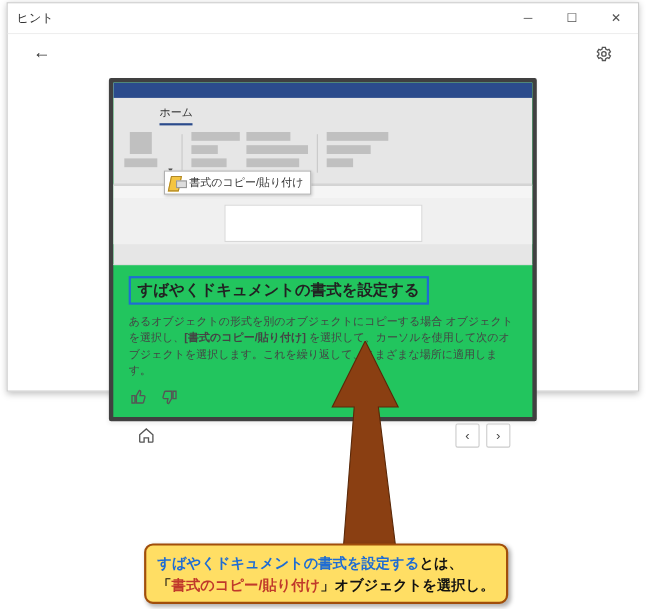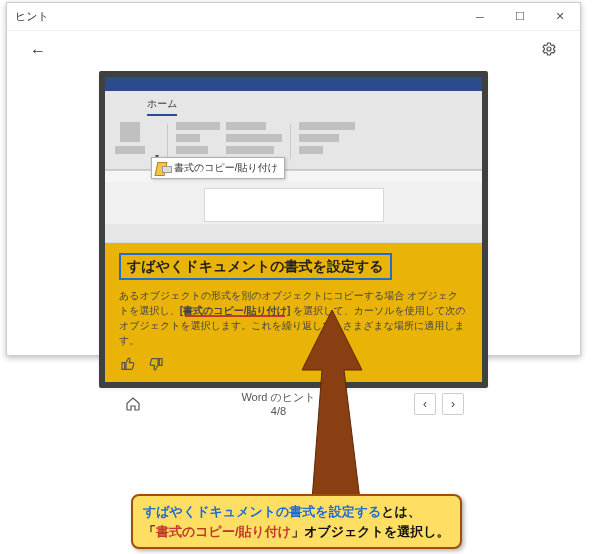--- a/index.html
+++ b/index.html
@@ -5,21 +5,21 @@
   * { box-sizing: border-box; margin: 0; padding: 0; }
   body { font-family: "Yu Gothic UI", "Meiryo", sans-serif; background: #fff; width: 600px; height: 554px; overflow: hidden; position: relative; }
   .window { position: absolute; left: 6px; top: 2px; width: 575px; height: 354px; background: #fff; border: 1px solid #ccc; box-shadow: 0 2px 6px rgba(0,0,0,0.25); }
   .titlebar { height: 28px; display: flex; align-items: center; justify-content: space-between; border-bottom: 1px solid #eee; padding: 0 0 0 8px; font-size: 11px; color: #333; }
   .win-controls { display: flex; height: 100%; }
   .win-btn { width: 40px; height: 100%; display: flex; align-items: center; justify-content: center; font-size: 11px; color: #555; }
   .toolbar { height: 36px; display: flex; align-items: center; justify-content: space-between; padding: 0 18px; }
   .nav-back { width: 26px; height: 26px; display: flex; align-items: center; justify-content: center; font-size: 16px; color: #333; }
   .gear { width: 26px; height: 26px; display: flex; align-items: center; justify-content: center; }
   .content { padding: 4px 92px 0 92px; }
-  .card { background: #eab308; border: 6px solid #404040; box-shadow: 0 2px 4px rgba(0,0,0,0.06); border-radius: 2px; overflow: hidden; }
+  .card { background: #22c55e; border: 4px solid #404040; box-shadow: 0 2px 4px rgba(0,0,0,0.06); border-radius: 2px; overflow: hidden; }
   .mock-app { background: #e6e6e6; height: 166px; position: relative; border-bottom: 1px solid #ddd; }
   .mock-header { height: 14px; background: #2b4b8c; }
   .mock-tabs { display: flex; align-items: flex-end; padding: 6px 10px 0 20px; gap: 12px; }
   .mock-tab { font-size: 10px; color: #555; padding-bottom: 3px; }
   .mock-tab.active { border-bottom: 2px solid #2b4b8c; color: #333; }
   .mock-ribbon { display: flex; gap: 6px; padding: 6px 10px 8px 10px; border-bottom: 1px solid #c8c8c8; }
   .rib-col { display: flex; flex-direction: column; gap: 4px; }
   .blk { background: #c0c0c0; }
   .rib-col.first { align-items: center; }
   .rib-col.first .blk:nth-child(1){width:20px;height:20px;}
@@ -39,21 +39,21 @@
   .brush-ico { width: 14px; height: 12px; position: relative; }
   .brush-ico::before { content:""; position:absolute; left:0; top:0; width:8px; height:12px; background:#f4c542; border:1px solid #b08826; transform: skewX(-12deg); }
   .brush-ico::after { content:""; position:absolute; right:-2px; top:4px; width:8px; height:5px; background:#ddd; border:1px solid #999; }
   .mock-ruler { height: 12px; background: #f5f5f5; border-top: 1px solid #d0d0d0; }
   .mock-doc { height: 42px; background: #f0f0f0; display:flex; justify-content:center; padding-top:6px; }
   .mock-page { width: 180px; height: 34px; background: #fff; border:1px solid #d8d8d8; }
   .card-body { padding: 10px 14px 10px 14px; }
   .tip-title-box { display:inline-block; border: 2px solid #1e6cd4; padding: 2px 6px; margin-bottom: 8px; }
   .tip-title { font-size: 14px; font-weight: 700; color: #222; white-space: nowrap; }
   .tip-text { font-size: 10px; color: #444; line-height: 1.5; }
-  .underline-red { text-decoration: underline; text-decoration-color: #c0392b; text-decoration-thickness: 2px; font-weight: 700; }
+  .underline-red { text-decoration-color: #c0392b; text-decoration-thickness: 2px; font-weight: 700; }
   .thumbs { display:flex; gap:10px; padding-top: 8px; }
   .thumb { width:18px; height:16px; display:flex; align-items:center; justify-content:center; color:#555; }
   .bottom-bar { display:flex; align-items:center; justify-content:space-between; padding: 2px 24px 10px 24px; }
   .home-btn { width:20px; height:20px; display:flex; align-items:center; justify-content:center; color:#444; }
   .page-info { text-align:center; font-size:11px; color:#555; }
   .pager { display:flex; gap:6px; }
   .pager-btn { width:22px; height:22px; border:1px solid #ccc; display:flex; align-items:center; justify-content:center; font-size:12px; color:#444; border-radius:2px; }
   .arrow-callout { position:absolute; left:272px; top:310px; pointer-events:none; }
   .callout-box { position:absolute; left:131px; top:494px; background:#ffde64; border:2px solid #a14e0b; border-radius:8px; padding:6px 10px; font-size:13px; font-weight:700; color:#111; line-height:1.5; box-shadow: 2px 2px 4px rgba(0,0,0,0.3); }
   .callout-box .blue { color:#1e6cd4; }
@@ -147,24 +147,20 @@
         </div>
       </div>
     </div>
 
     <div class="bottom-bar">
       <div class="home-btn">
         <svg viewBox="0 0 24 24" width="16" height="16" fill="none" stroke="#555" stroke-width="1.8">
             <path d="M3 11l9-8 9 8v9a1 1 0 0 1-1 1h-5v-6H9v6H4a1 1 0 0 1-1-1v-9z"></path>
           </svg>
       </div>
-      <div class="page-info">
-        <div>Word のヒント</div>
-        <div>4/8</div>
-      </div>
       <div class="pager">
         <div class="pager-btn">‹</div>
         <div class="pager-btn">›</div>
       </div>
     </div>
   </div>
 </div>
 
 <svg class="arrow-callout" width="120" height="200">
   <polygon points="60,0 90,60 72,60 88,190 40,190 50,60 30,60" fill="#8a3f12" stroke="#5a2808" stroke-width="1"></polygon>

